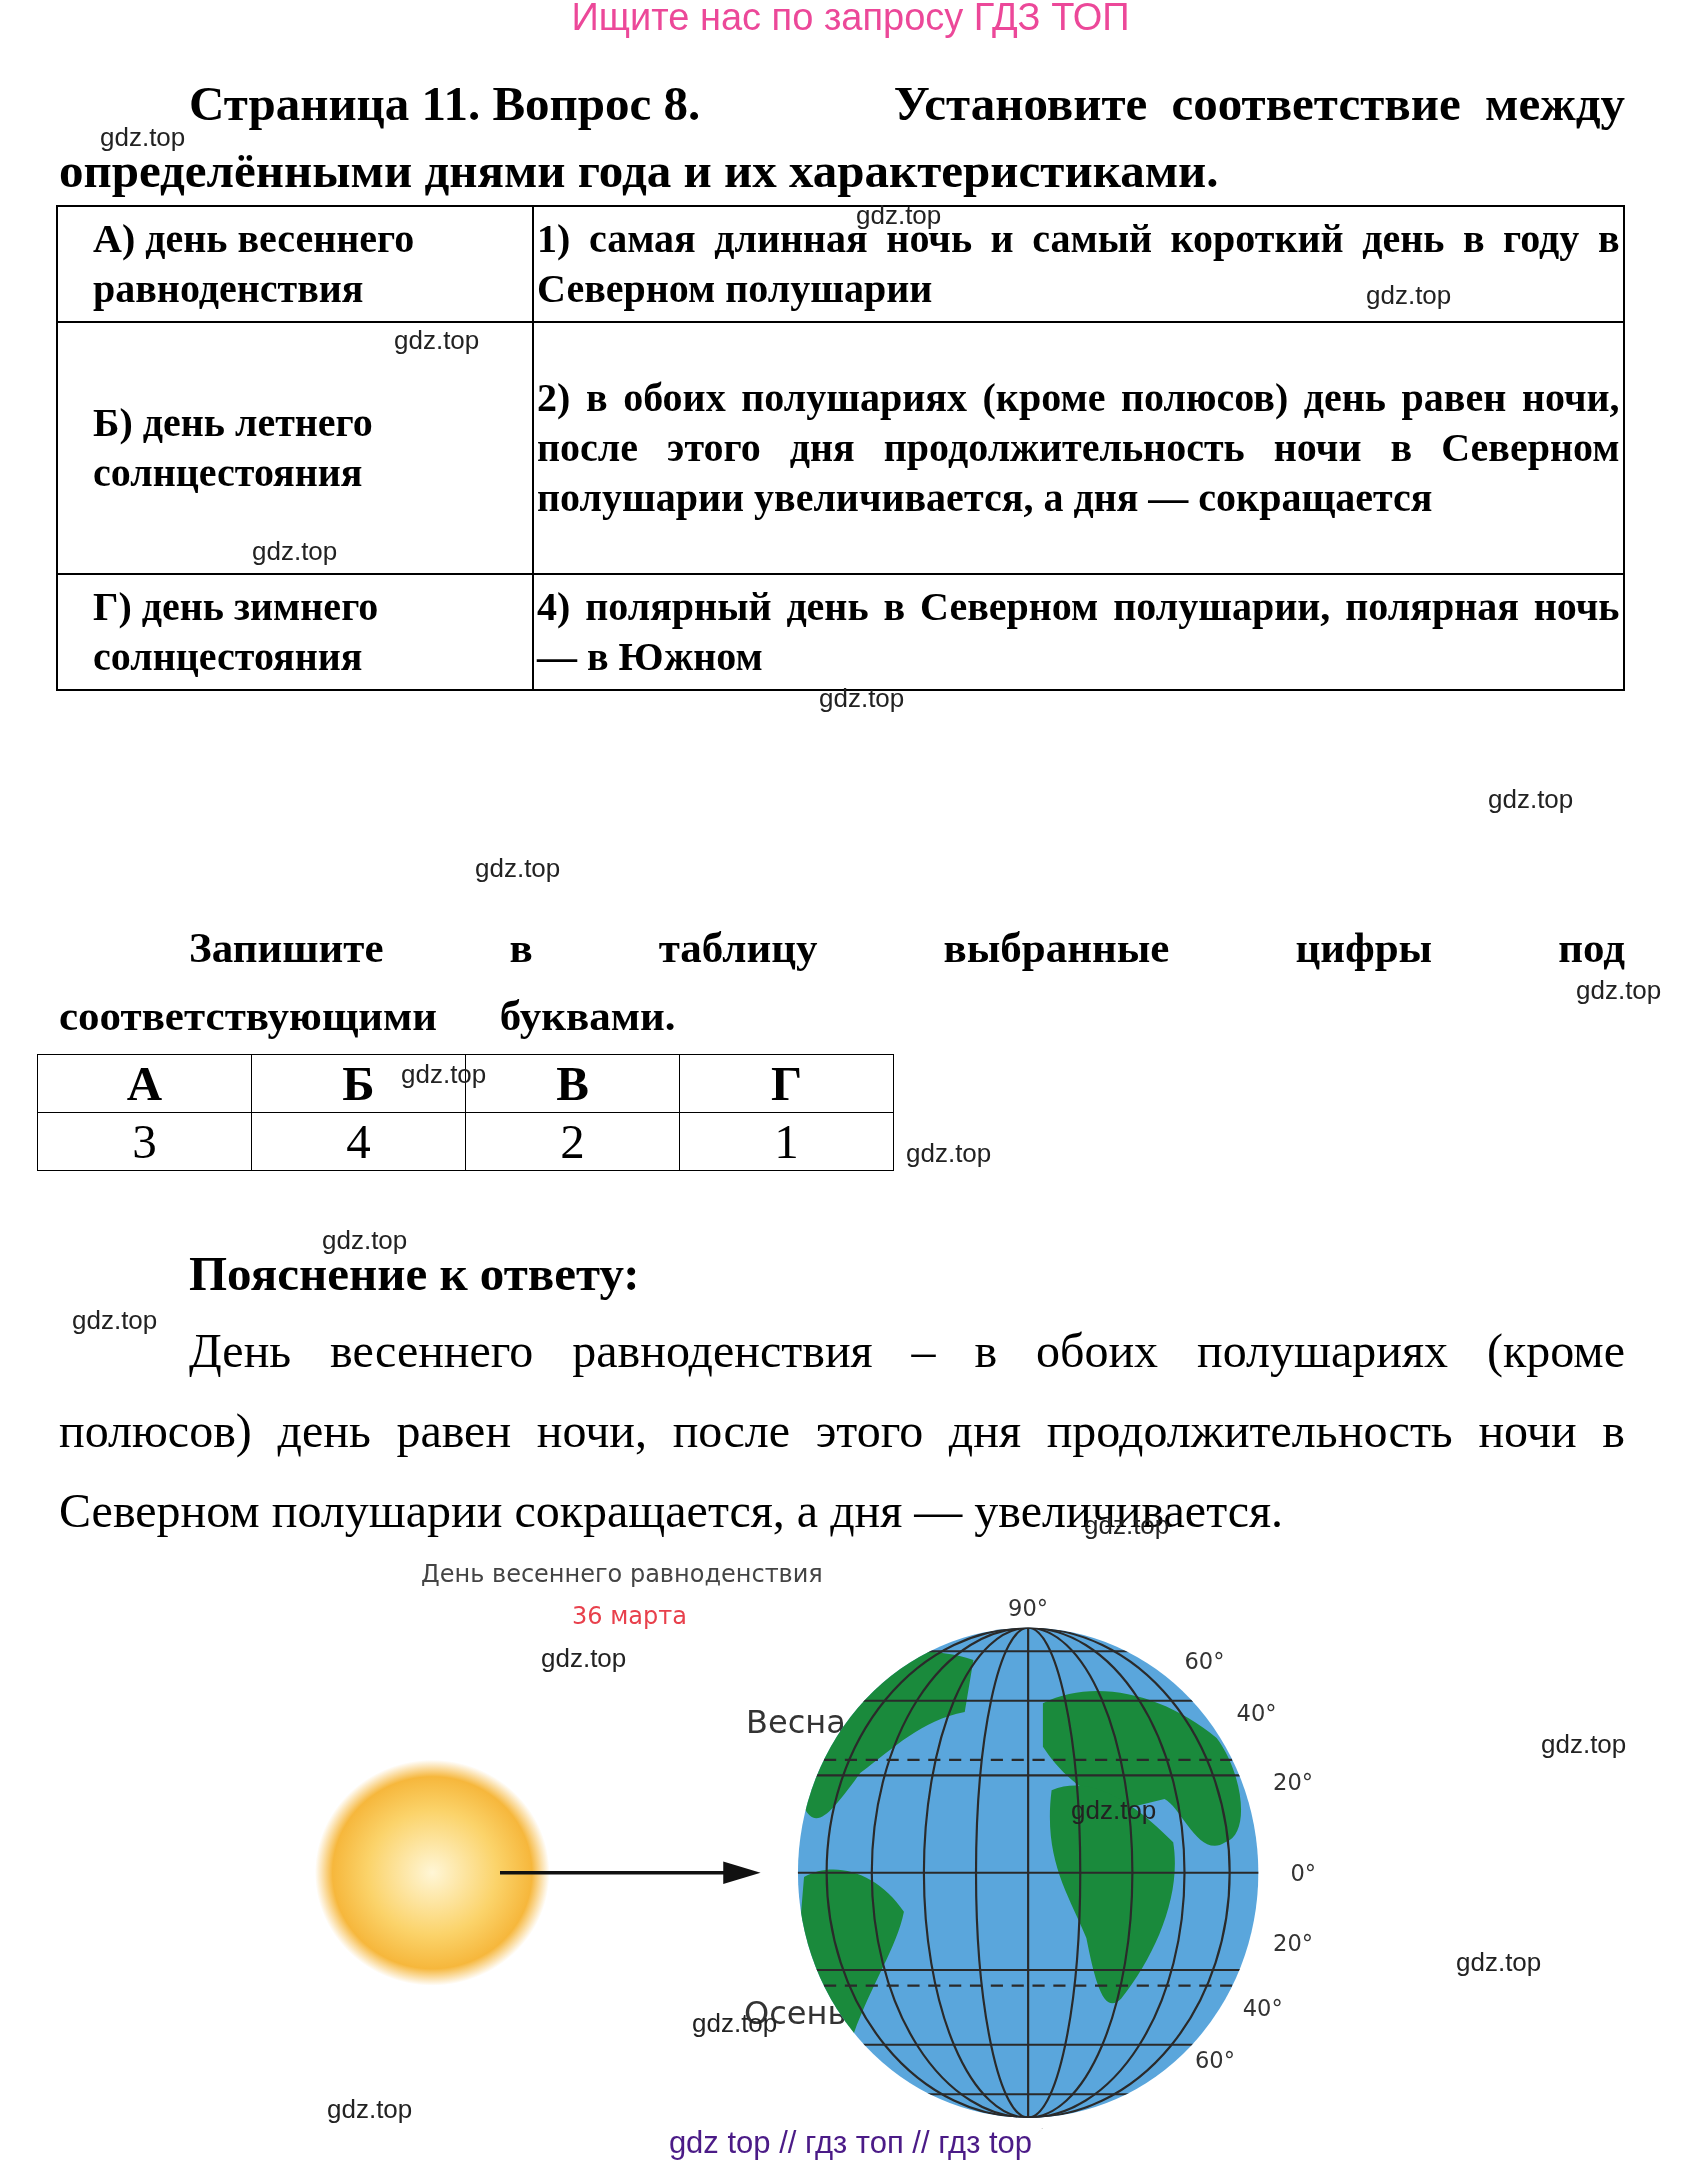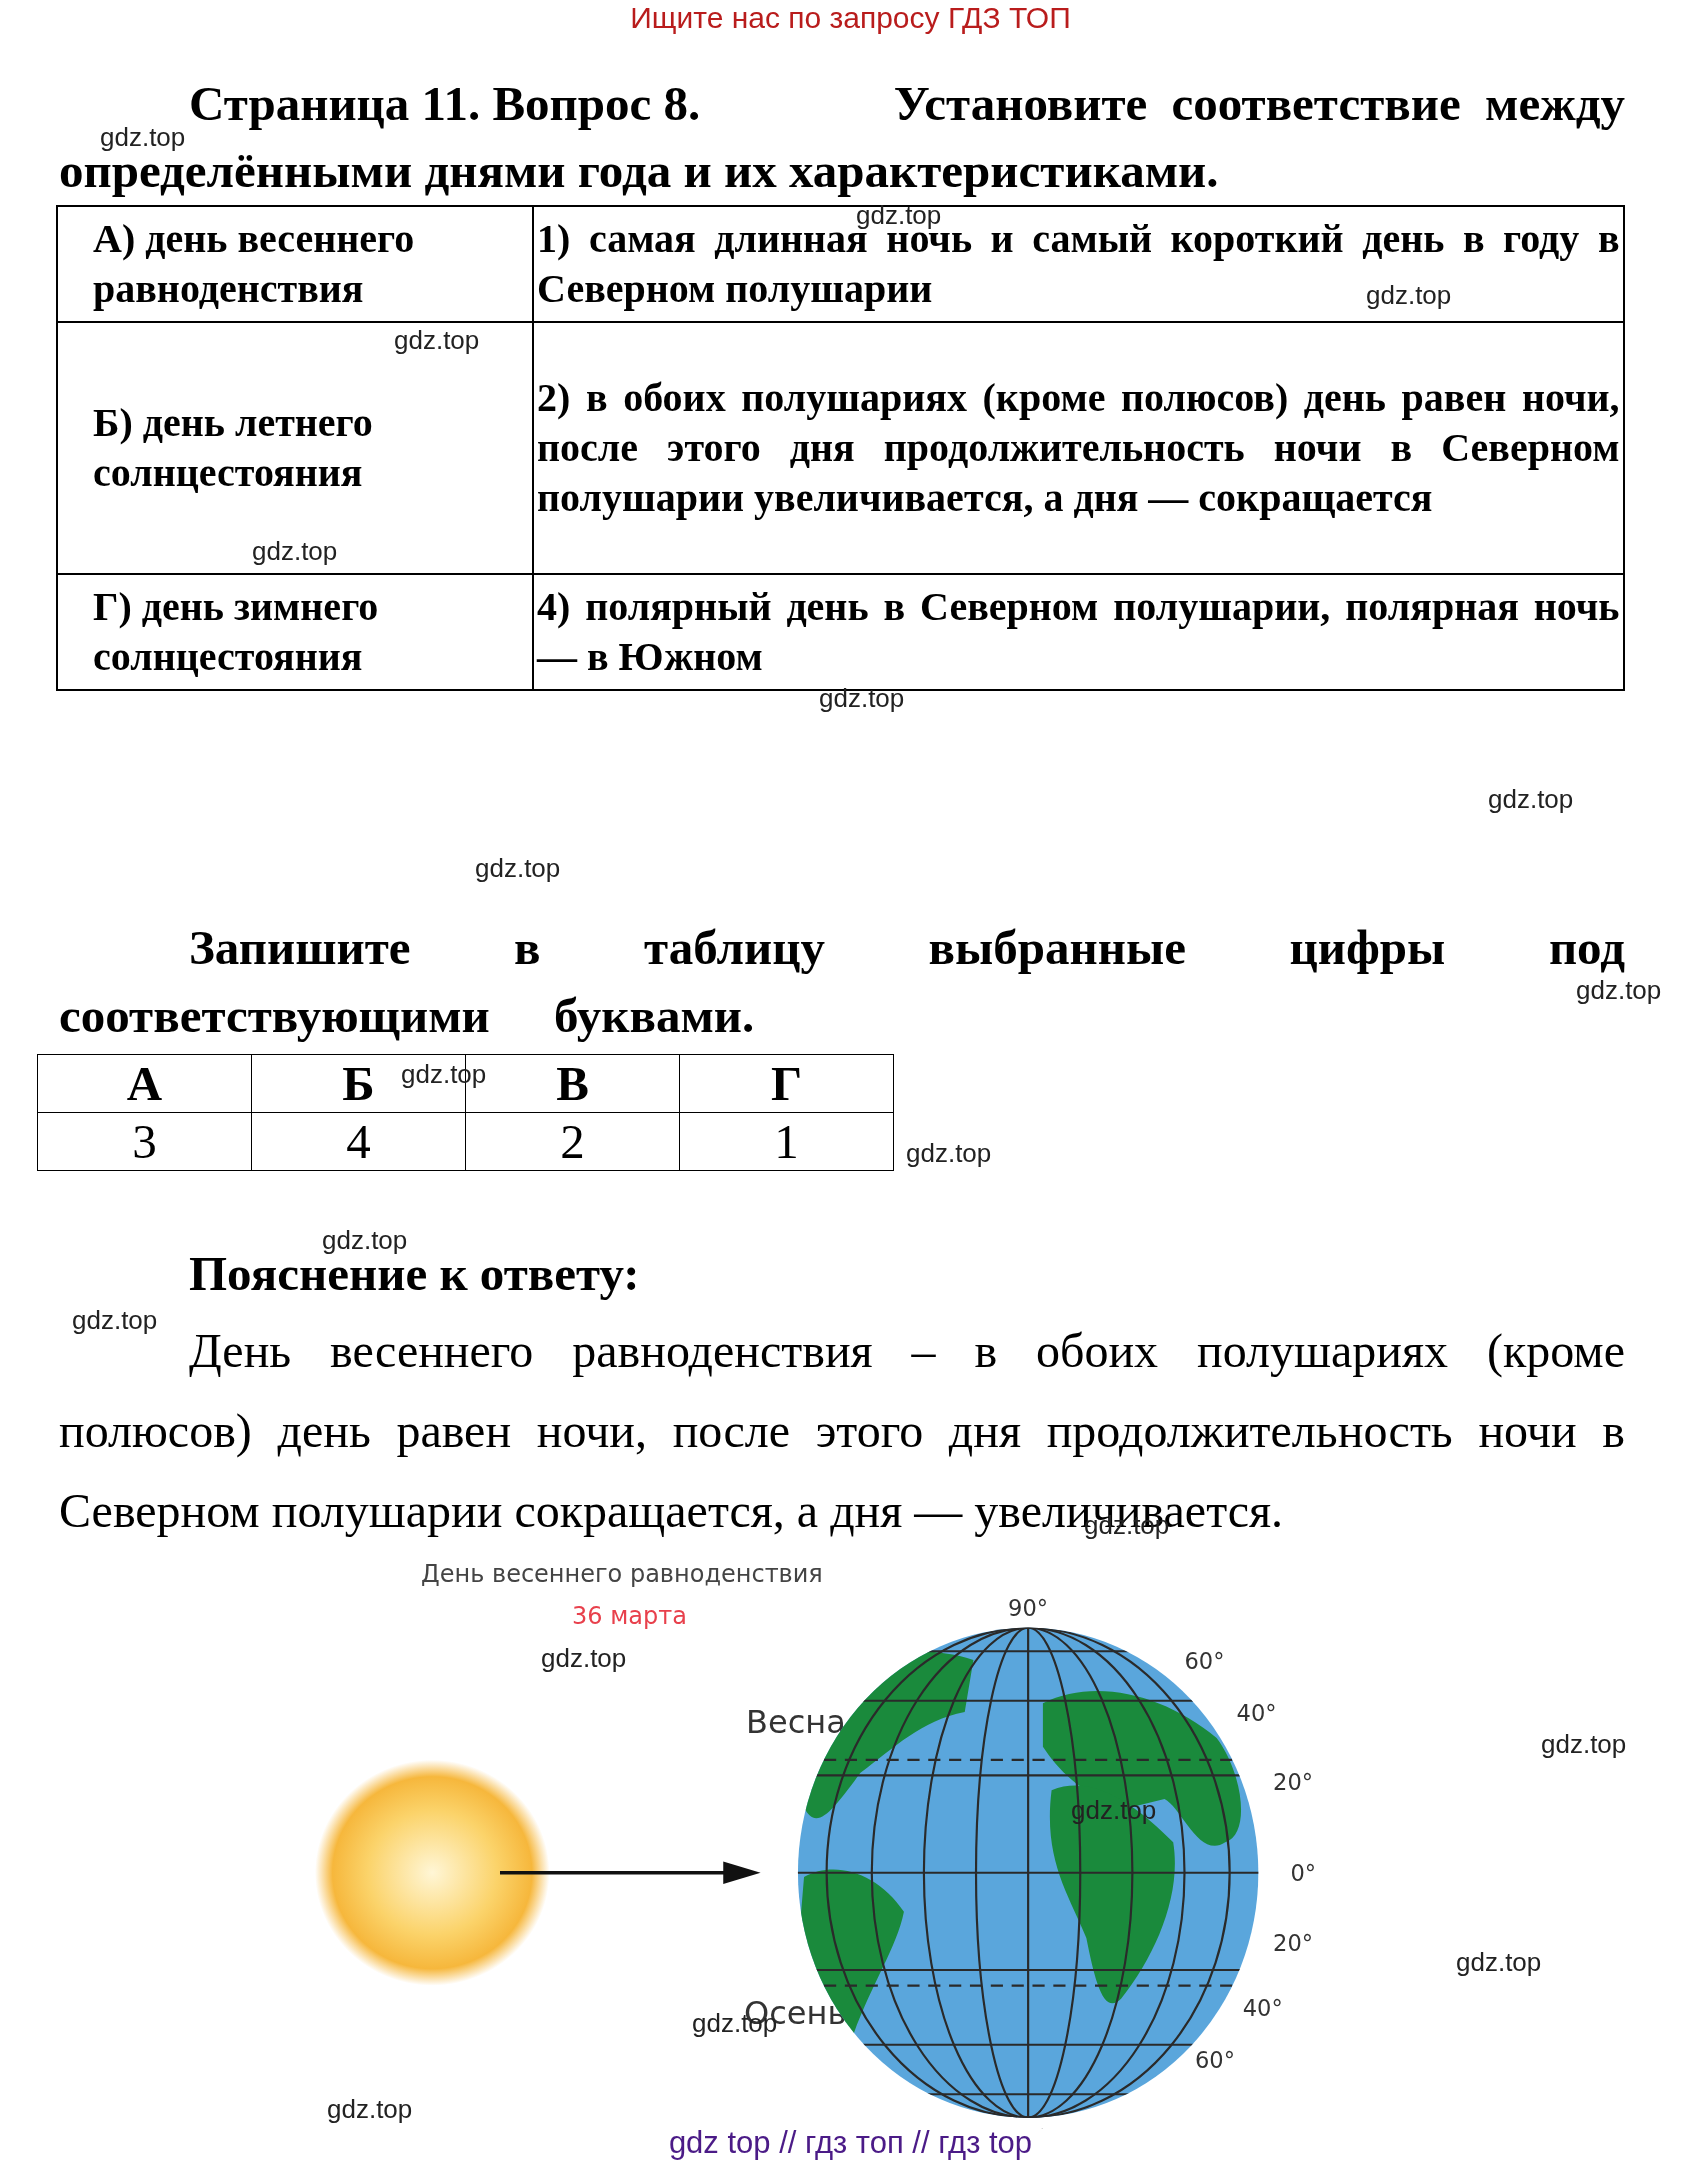--- a/index.html
+++ b/index.html
@@ -1,26 +1,26 @@
 <!DOCTYPE html>
 <html style="font-size:14px"><head>
 <meta charset="utf-8">
 <style>
   html, body { margin:0; padding:0; background:#ffffff; }
   body { width:1701px; height:2165px; position:relative; overflow:hidden; font-family:"Liberation Serif", serif; color:#000; }
   .abs { position:absolute; }
-  .banner { top:0; left:0; width:1701px; text-align:center; font-family:"Liberation Sans", sans-serif; font-size:30px; color:#b91c1c; line-height:35px; }
+  .banner { top:0; left:0; width:1701px; text-align:center; font-family:"Liberation Sans", sans-serif; font-size:38px; color:#ec4899; line-height:35px; }
   .wm { position:absolute; font-family:"Liberation Sans", sans-serif; font-size:26px; color:#222; white-space:nowrap; }
   .title { font-weight:bold; font-size:49px; line-height:68px; text-align:justify; text-align-last:justify;align-items:center; }
   .title-line2 { font-weight:bold; font-size:49px; line-height:68px; }
   table.match { position:absolute; left:56px; top:205px; width:1569px; border-collapse:collapse; font-weight:bold; font-size:40px; }
   table.match td { border:2.6px solid #000; vertical-align:middle; padding:0 3.5px; line-height:50px; }
   table.match td.l { width:435px; padding-left:35px; }
   table.match td.r { text-align:justify; text-align-last:left; }
-  .write { font-weight:bold; font-size:49px; line-height:68px; }
+  .write { font-weight:bold; font-size:43px; line-height:68px; }
   table.ans { position:absolute; left:37px; top:1054px; width:857px; border-collapse:collapse; font-size:49px; text-align:center; }
   table.ans td { border:1.7px solid #000; height:57px; line-height:57px; padding:0; width:25%; }
   table.ans tr:first-child td { font-weight:bold; }
   .expl-h { font-weight:bold; font-size:49px; line-height:61px; }
   .expl { font-size:48px; line-height:80px; text-align:justify; }
   .diag-title { font-family:"DejaVu Sans", sans-serif; font-size:24px; color:#444; }
   .diag-date { font-family:"DejaVu Sans", sans-serif; font-size:24px; color:#e8404c; }
   .diag-lbl { font-family:"DejaVu Sans", sans-serif; font-size:32px; color:#333; }
   .footer { left:0; width:1701px; text-align:center; font-family:"Liberation Sans", sans-serif; font-size:31px; color:#4b1b87; }
 </style>

